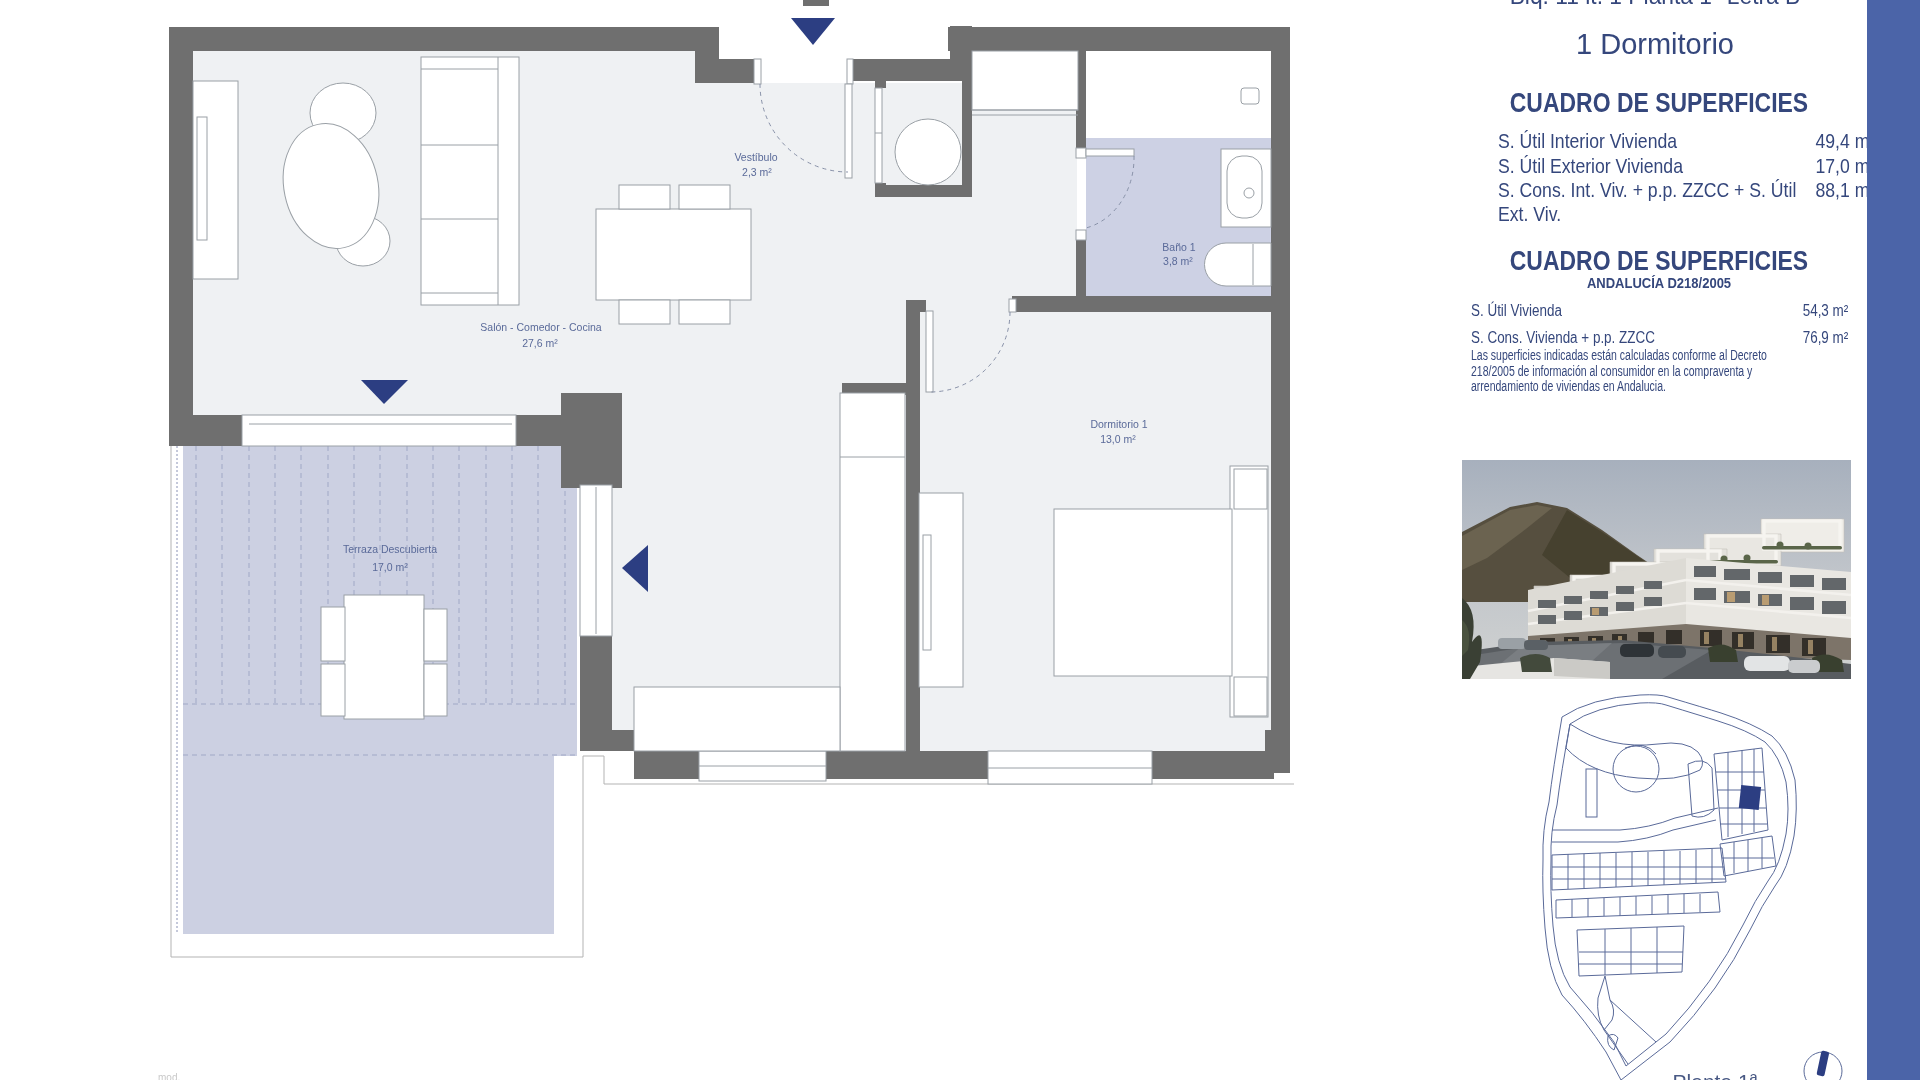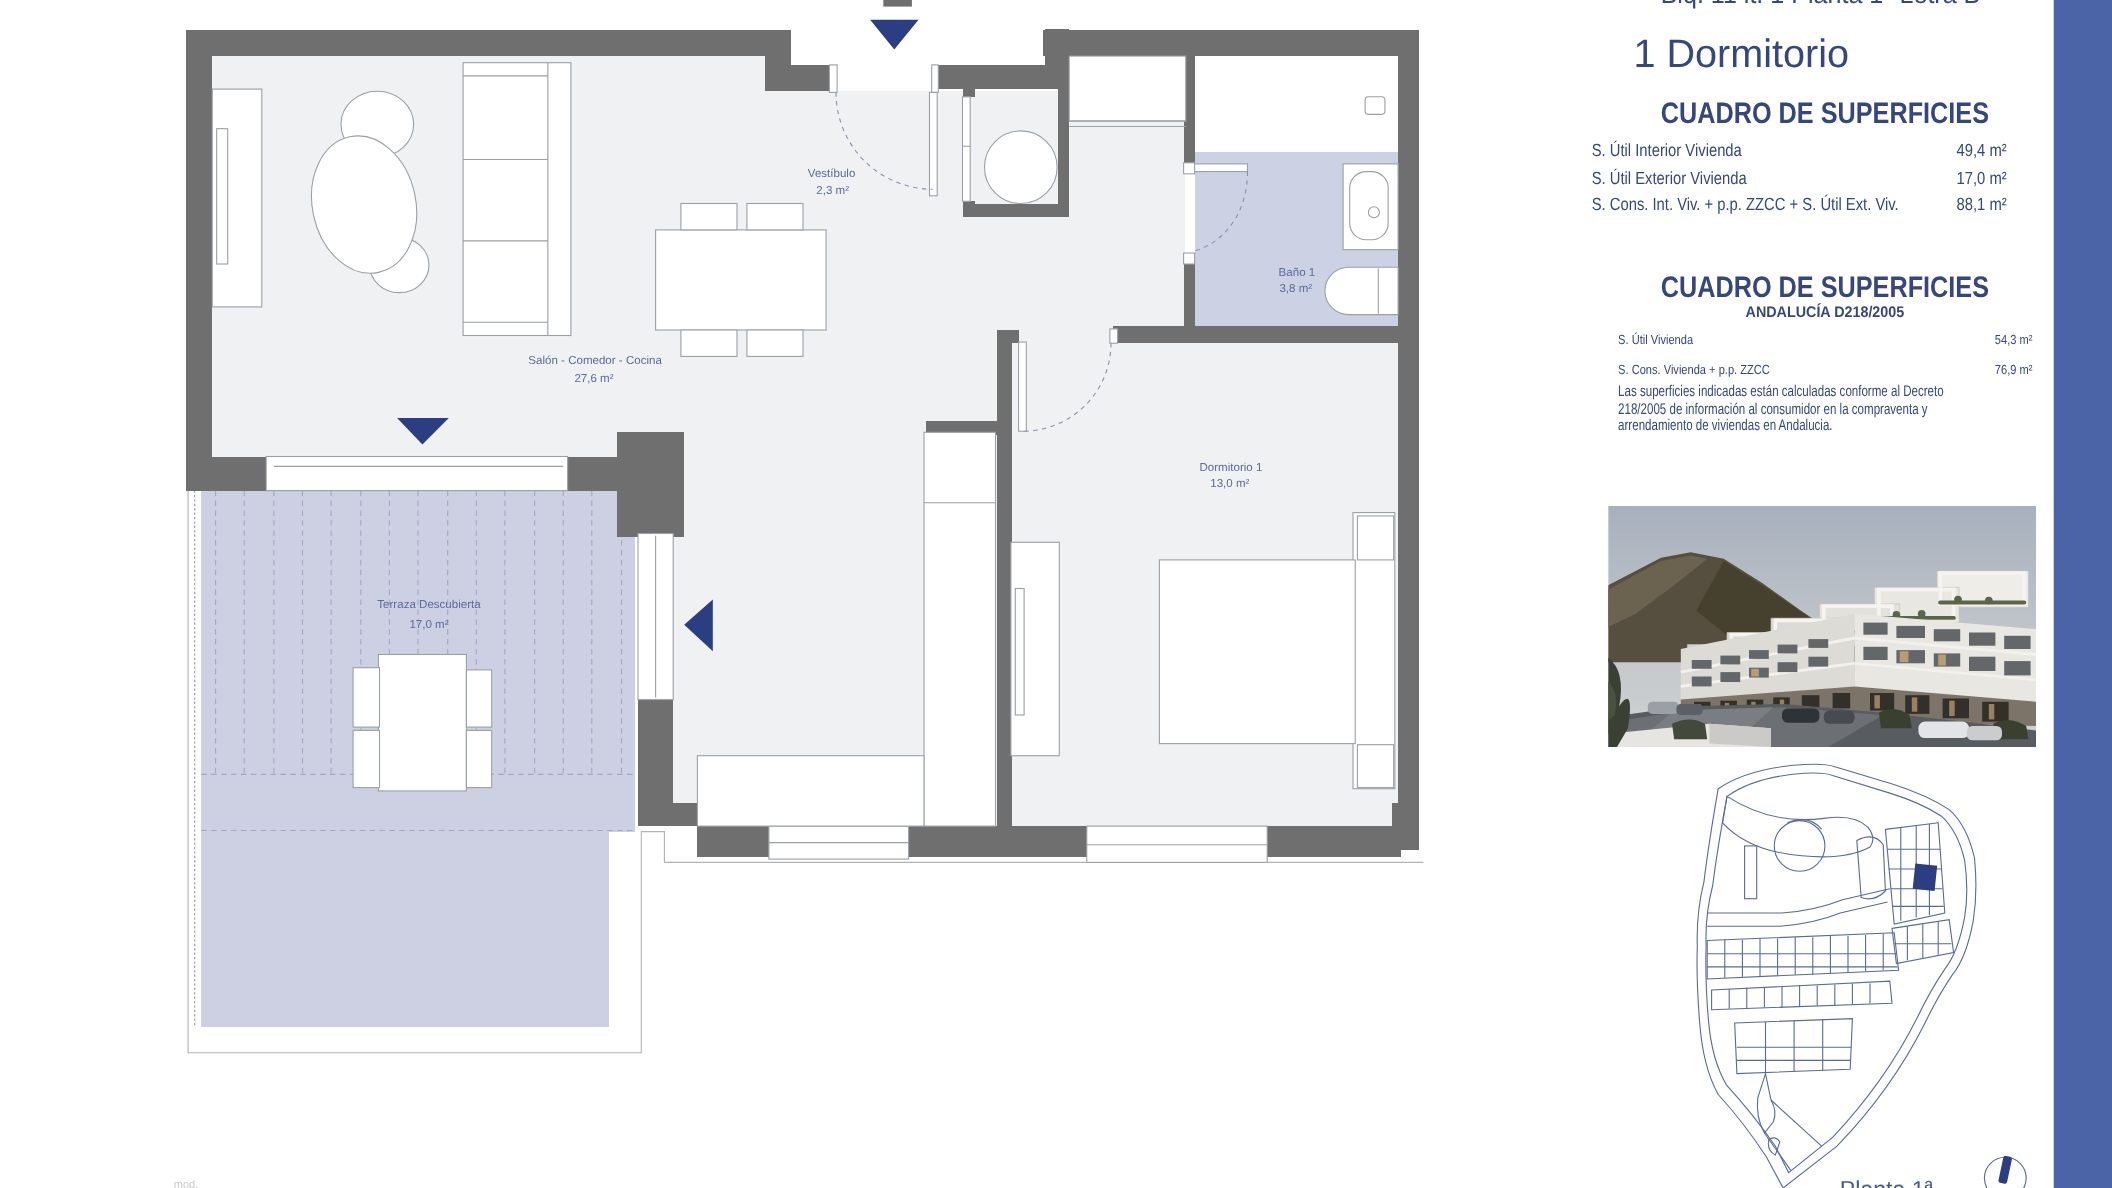--- a/index.html
+++ b/index.html
@@ -217,34 +217,34 @@
 <text x="1119" y="428">Dormitorio 1</text>
 <text x="1118" y="443">13,0 m²</text>
 <text x="390" y="553">Terraza Descubierta</text>
 <text x="390" y="571">17,0 m²</text>
 </g>
 
 </svg>
 
 <div class="abs navy" style="left:1420px;top:-16px;width:470px;text-align:center;font-size:24px;line-height:24px;transform:scaleX(0.95);">Blq. 11 lt. 1 Planta 1ª Letra B</div>
 
-<div class="abs navy" style="left:1348px;top:28px;width:470px;text-align:center;font-size:36px;">1 Dormitorio</div>
+<div class="abs navy" style="left:1420px;top:28px;width:470px;text-align:center;font-size:29px;">1 Dormitorio</div>
 
 <div class="abs navy" style="left:1420px;top:88px;width:478px;text-align:center;font-size:27px;font-weight:bold;transform:scaleX(0.85);">CUADRO DE SUPERFICIES</div>
 
-<div class="abs navy" style="left:1447px;top:129px;width:377px;font-size:16px;">
+<div class="abs navy" style="left:1498px;top:129px;width:377px;font-size:21px;">
   <div style="position:relative;height:25px;"><span style="display:inline-block;transform:scaleX(0.84);transform-origin:0 0;">S. Útil Interior Vivienda</span><span style="position:absolute;right:0;transform:scaleX(0.84);transform-origin:100% 0;">49,4 m²</span></div>
   <div style="position:relative;height:24px;"><span style="display:inline-block;transform:scaleX(0.84);transform-origin:0 0;">S. Útil Exterior Vivienda</span><span style="position:absolute;right:0;transform:scaleX(0.84);transform-origin:100% 0;">17,0 m²</span></div>
   <div style="position:relative;height:24px;font-weight:normal;"><span style="display:inline-block;transform:scaleX(0.84);transform-origin:0 0;">S. Cons. Int. Viv. + p.p. ZZCC + S. Útil Ext. Viv.</span><span style="position:absolute;right:0;transform:scaleX(0.84);transform-origin:100% 0;">88,1 m²</span></div>
 </div>
 
 <div class="abs navy" style="left:1420px;top:246px;width:478px;text-align:center;font-size:27px;font-weight:bold;transform:scaleX(0.85);">CUADRO DE SUPERFICIES</div>
 <div class="abs navy" style="left:1420px;top:275px;width:478px;text-align:center;font-size:14px;font-weight:bold;transform:scaleX(0.93);">ANDALUCÍA D218/2005</div>
 
-<div class="abs navy" style="left:1471px;top:302px;width:377px;font-size:12px;">
+<div class="abs navy" style="left:1471px;top:302px;width:377px;font-size:16px;">
   <div style="position:relative;height:27px;"><span style="display:inline-block;transform:scaleX(0.84);transform-origin:0 0;">S. Útil Vivienda</span><span style="position:absolute;right:0;transform:scaleX(0.84);transform-origin:100% 0;">54,3 m²</span></div>
   <div style="position:relative;height:17px;font-weight:normal;"><span style="display:inline-block;transform:scaleX(0.84);transform-origin:0 0;">S. Cons. Vivienda + p.p. ZZCC</span><span style="position:absolute;right:0;transform:scaleX(0.84);transform-origin:100% 0;">76,9 m²</span></div>
 </div>
 
 <div class="abs navy" style="left:1471px;top:348px;width:430px;font-size:14px;line-height:15.5px;white-space:nowrap;transform:scaleX(0.75);transform-origin:0 0;">Las superficies indicadas están calculadas conforme al Decreto<br>218/2005 de información al consumidor en la compraventa y<br>arrendamiento de viviendas en Andalucia.</div>
 
 <svg class="abs" style="left:1462px;top:460px" width="389" height="219" viewBox="0 0 389 219">
 <defs>
 <linearGradient id="sky" x1="0" y1="0" x2="0" y2="1">
 <stop offset="0" stop-color="#a7b0bd"></stop>

